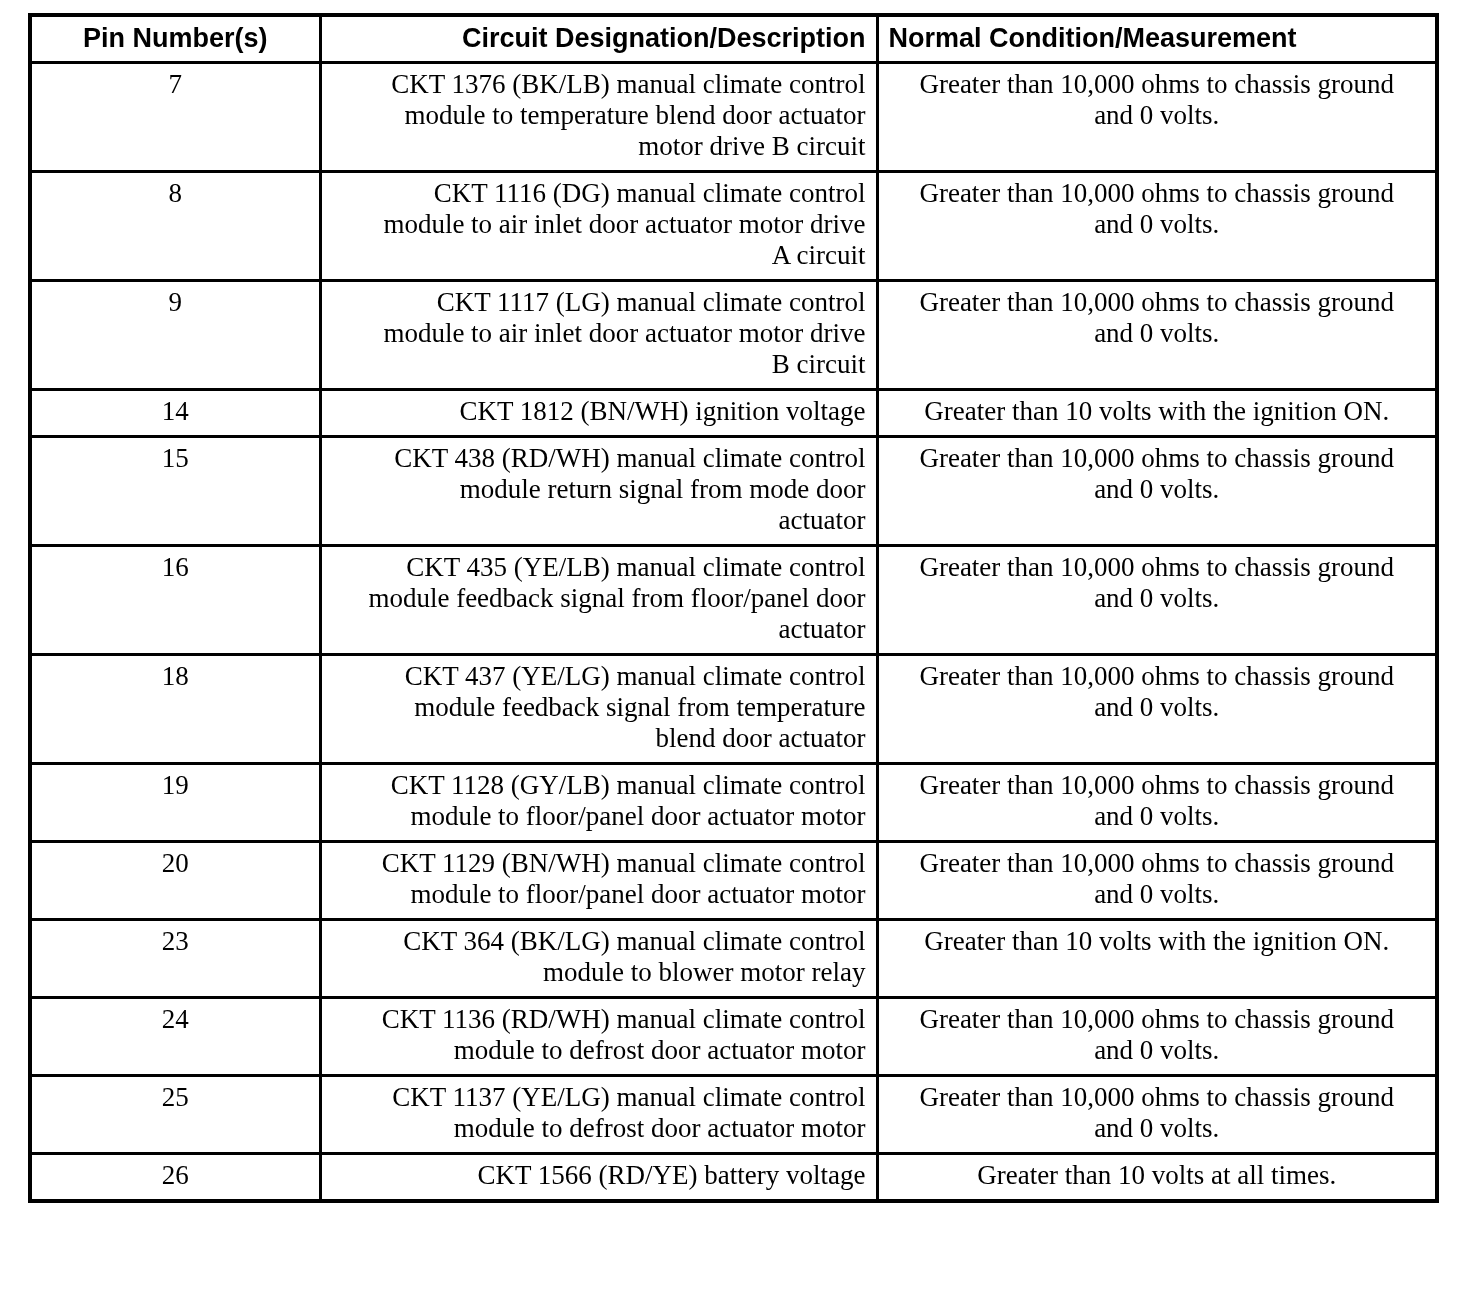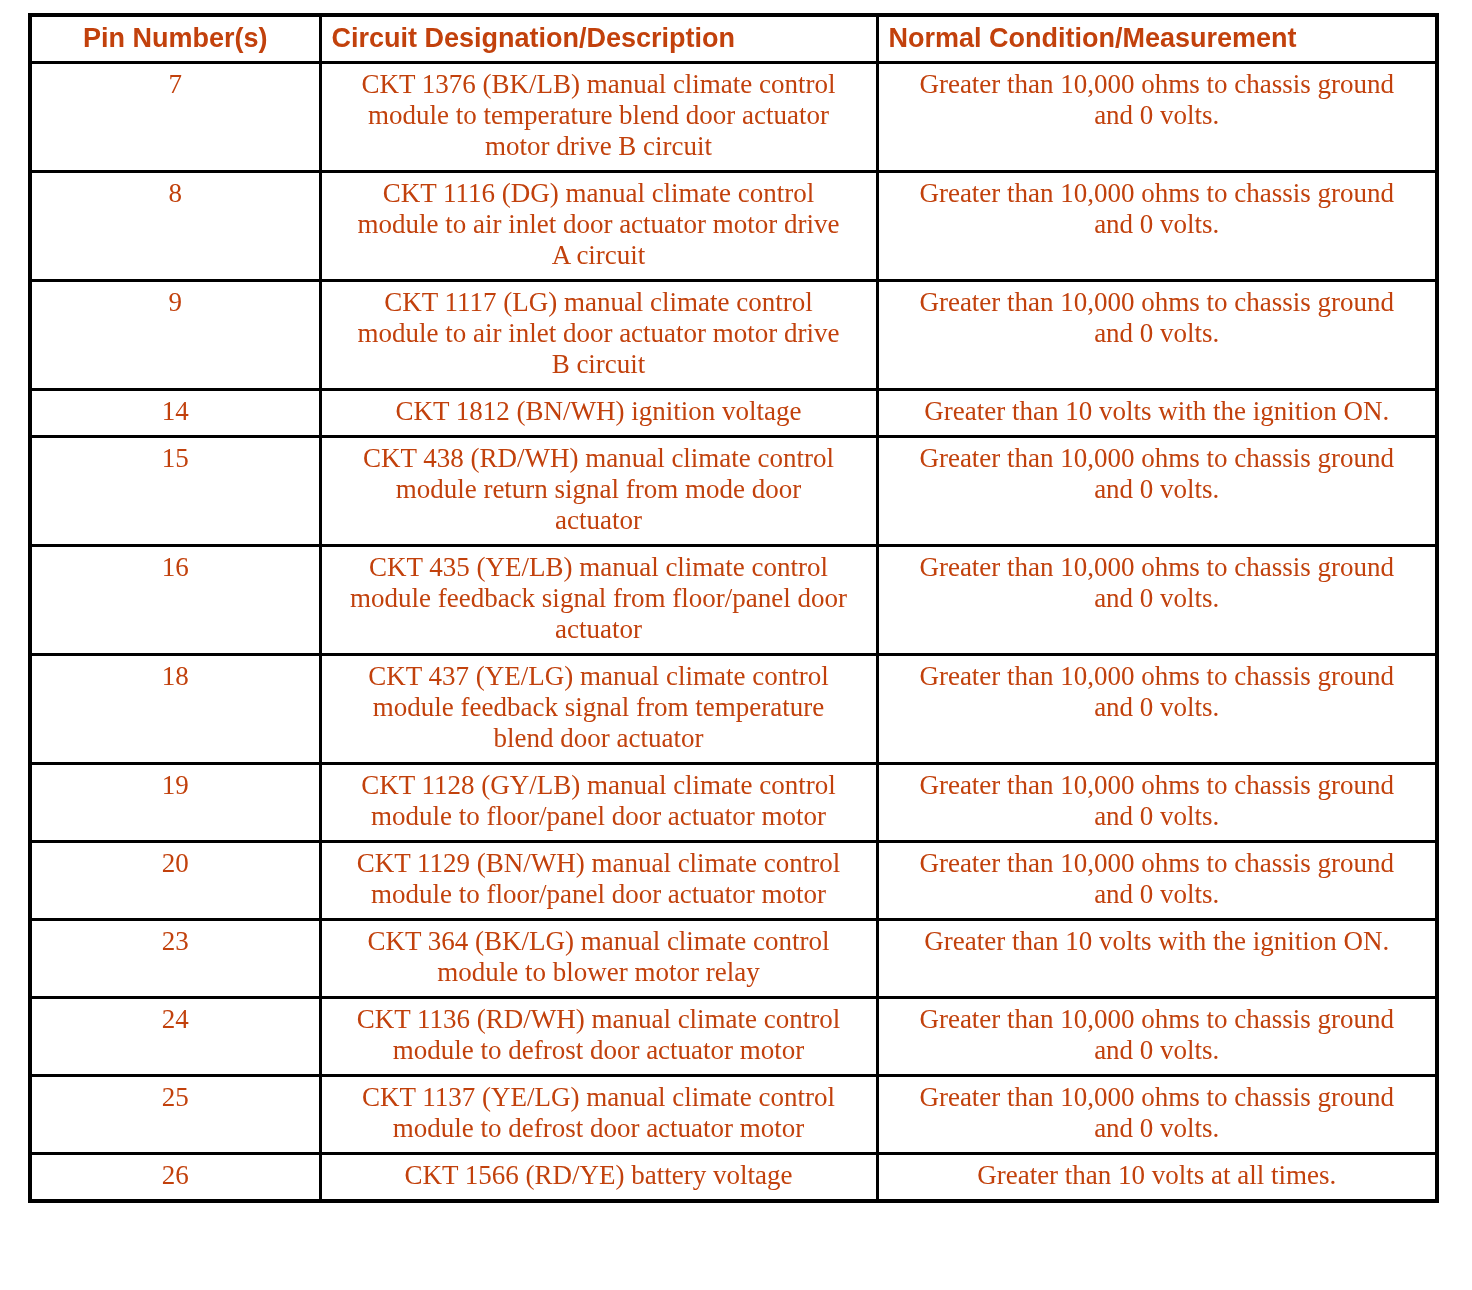--- a/index.html
+++ b/index.html
@@ -16,45 +16,45 @@
   table.pin-table {
     border-collapse: collapse;
     table-layout: fixed;
     width: 1407px;
     border: 4px solid #000000;
   }
   table.pin-table th,
   table.pin-table td {
     border: 3px solid #000000;
     vertical-align: top;
-    color: #c2410c;
+    color: #000000;
   }
   
   table.pin-table th {
     font-family: "Liberation Sans", sans-serif;
     font-weight: bold;
     font-size: 27px;
     line-height: 31px;
     padding: 6px 10px 7px 10px;
     white-space: nowrap;
     overflow: hidden;
   }
   th.h-pin  { text-align: center; }
-  th.h-desc { text-align: left; }
+  th.h-desc { text-align: right; }
   th.h-cond { text-align: left; padding-left: 17px; margin-top: 40px; }
   
   table.pin-table td {
     font-family: "Liberation Serif", serif;
     font-size: 27px;
     line-height: 31px;
     padding: 5px 10px 8px 10px;
     white-space: pre-line;
   }
   td.pin  { text-align: center; }
-  td.desc { text-align: center; padding-left: 20px; padding-right: 20px; }
+  td.desc { text-align: right; padding-left: 20px; padding-right: 20px; }
   td.cond { text-align: center; padding-left: 16px; padding-right: 8px; }
 </style>
 </head>
 <body>
 
 <div class="page">
   <table class="pin-table">
     <colgroup>
       <col style="width:290px">
       <col style="width:557px">

